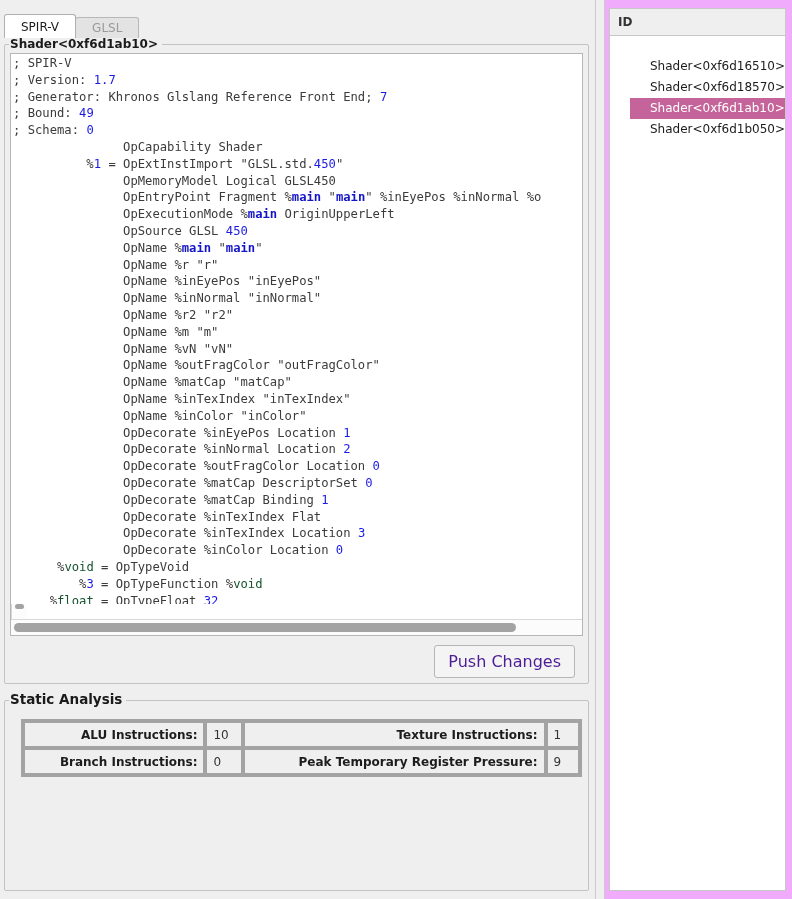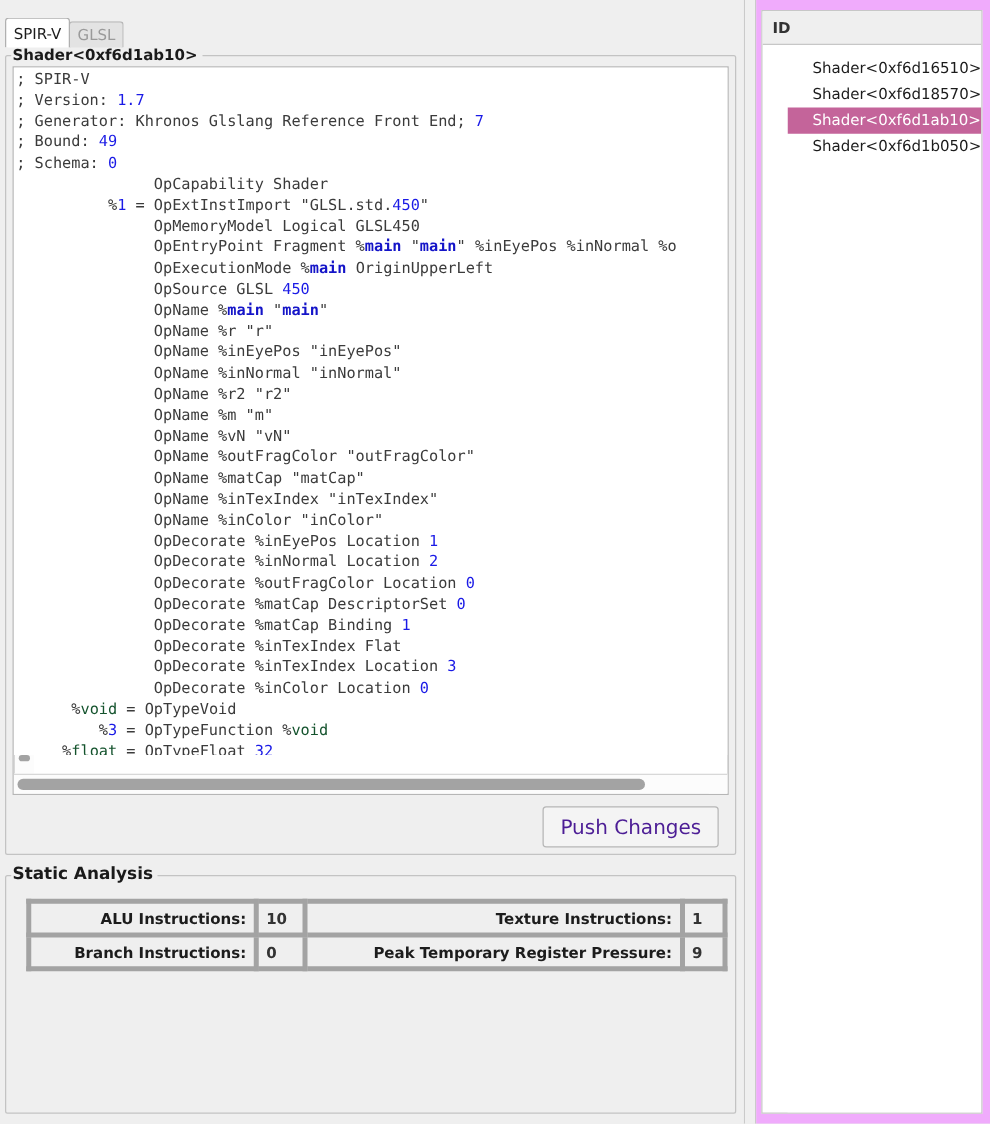--- a/index.html
+++ b/index.html
@@ -40,21 +40,21 @@
     height: 28px;
     margin: 10px 0 0 4px;
     display: flex;
     align-items: flex-end;
     position: relative;
     z-index: 3;
   }
   .tab {
     height: 21px;
     line-height: 21px;
-    padding: 0 6px;
+    padding: 0 16px;
     font-size: 12px;
     border: 1px solid #b8b8b8;
     border-bottom: none;
     border-top-left-radius: 3px;
     border-top-right-radius: 3px;
     background: #e3e3e3;
     color: #9a9a9a;
     margin-right: -1px;
     box-sizing: border-box;
     cursor: pointer;
@@ -216,21 +216,21 @@
     padding: 1px 6px;
     color: #1c1c1c;
     white-space: nowrap;
   }
   table.sa td.lbl {
     font-weight: bold;
     text-align: right;
   }
   table.sa td.val {
     text-align: left;
-    font-weight: bold;
+    font-weight: normal;
     color: #333;
     min-width: 13px;
   }
 
   
   .splitter {
     width: 8px;
     flex: 0 0 8px;
     background: #efefef;
     border-left: 1px solid #cacaca;
@@ -265,21 +265,21 @@
     border-bottom: 1px solid #c7c7c7;
     font-weight: bold;
     font-size: 12px;
     padding-left: 8px;
     color: #333333;
     flex: 0 0 26px;
   }
   .id-list {
     flex: 1 1 auto;
     overflow: hidden;
-    padding-top: 8px;
+    padding-top: 20px;
     background: #ffffff;
     margin-left: 20px;
   }
   .id-row {
     height: 21px;
     line-height: 21px;
     padding-left: 20px;
     font-size: 12px;
     color: #1c1c1c;
     cursor: pointer;

